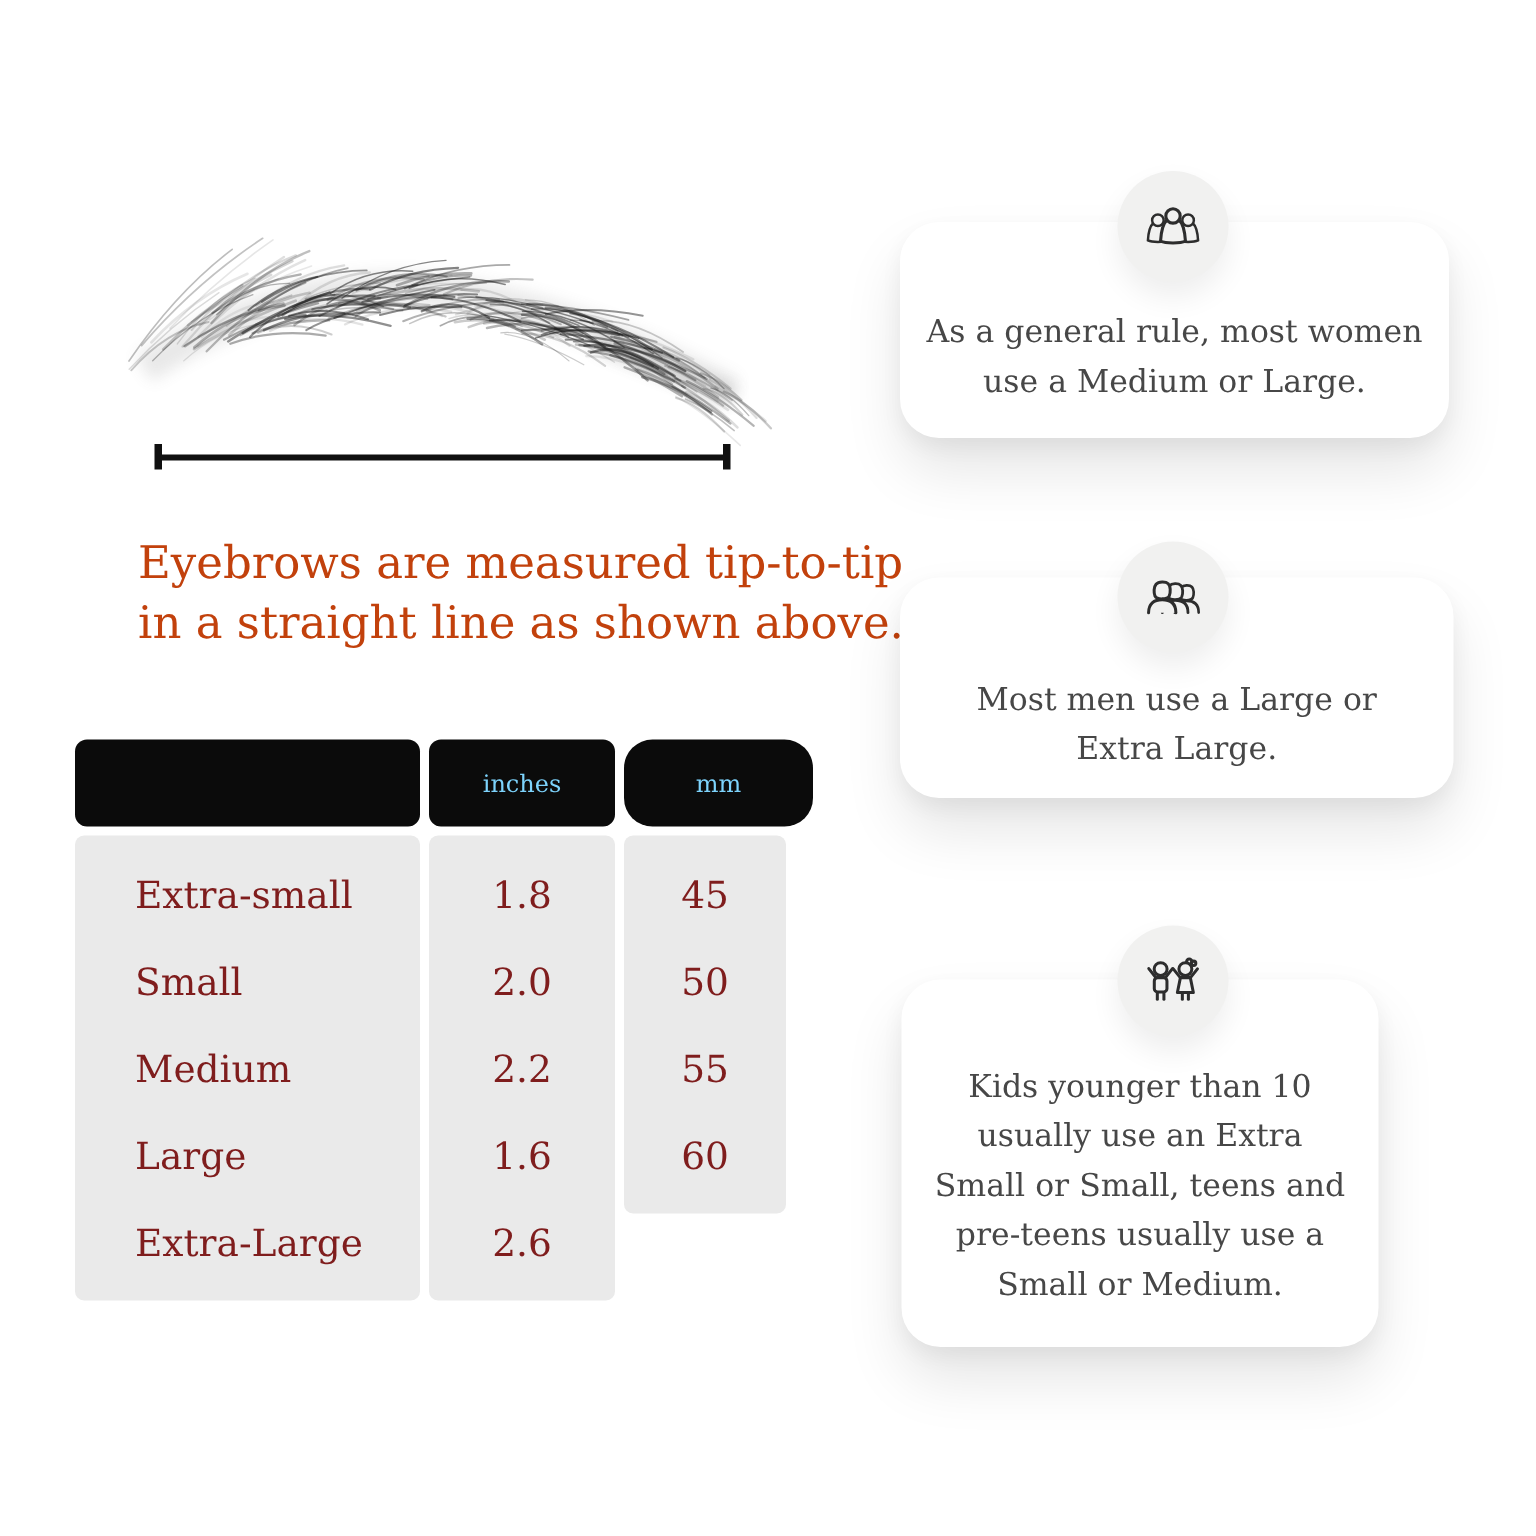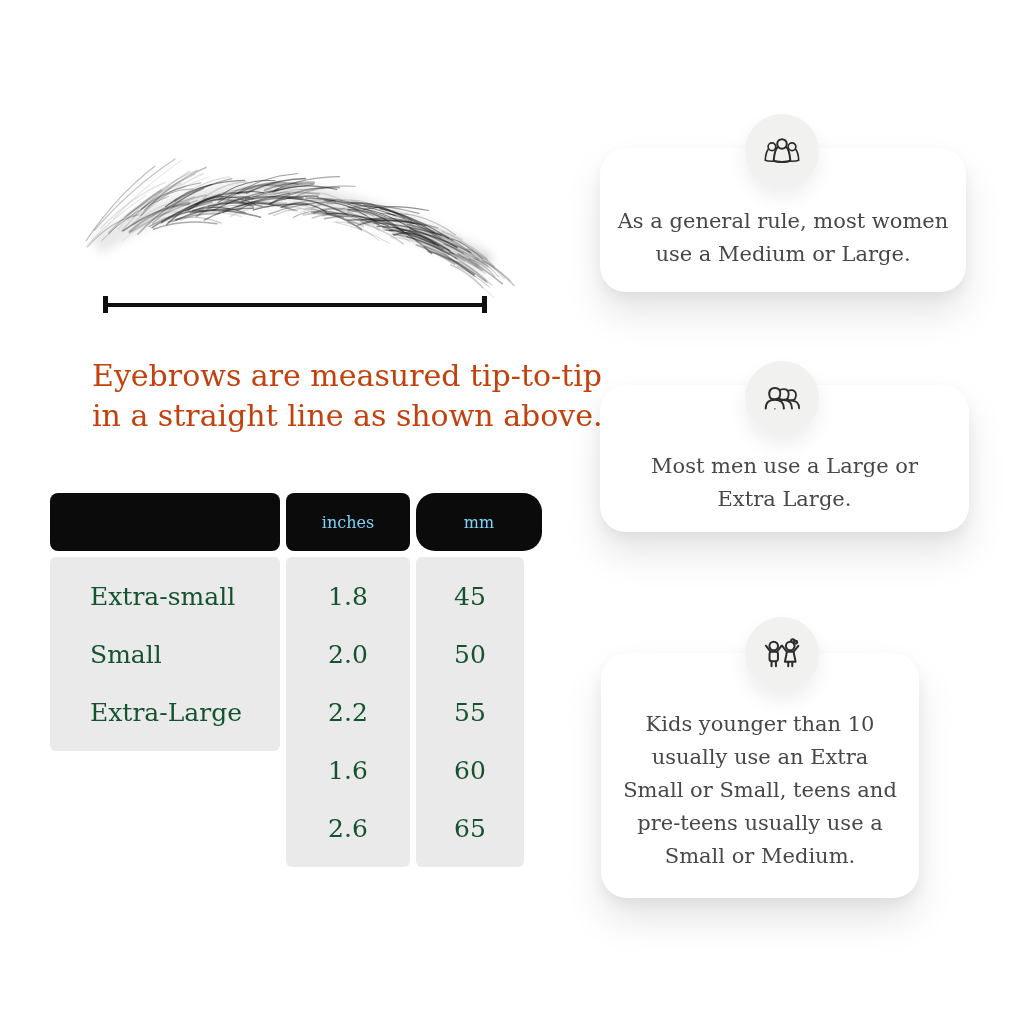--- a/index.html
+++ b/index.html
@@ -20,21 +20,21 @@
   
   .th{position:absolute;height:58px;background:#0b0b0b;color:#7dd3fc;border-radius:8px;
       display:flex;align-items:center;justify-content:center;font-size:16px;}
   .th.c1{left:50px;top:493px;width:230px;}
   .th.c2{left:286px;top:493px;width:124px;}
   .th.c3{left:416px;top:493px;width:126px;border-radius:19px;}
   .col{position:absolute;top:557px;background:#eaeaea;border-radius:6px;padding:10px 0;}
   .col.c1{left:50px;width:230px;}
   .col.c2{left:286px;width:124px;}
   .col.c3{left:416px;width:108px;}
-  .cell{height:58px;display:flex;align-items:center;justify-content:center;font-size:25px;color:#14532d;}
+  .cell{height:58px;display:flex;align-items:center;justify-content:center;font-size:25px;color:#7f1d1d;}
   .col.c1 .cell{justify-content:flex-start;padding-left:40px;}
   
   .card{position:absolute;background:#ffffff;border-radius:26px;
         box-shadow:0 22px 38px rgba(0,0,0,0.10),0 6px 14px rgba(0,0,0,0.05);
         display:flex;align-items:center;justify-content:center;}
   .card p{margin:0;text-align:center;font-size:21px;line-height:33px;color:#474747;}
   .card.k1{left:600px;top:148px;width:366px;height:144px;}
   .card.k2{left:600px;top:385px;width:369px;height:147px;}
   .card.k3{left:601px;top:653px;width:318px;height:245px;}
   .card.k1 p{margin-top:36px;}
@@ -265,35 +265,36 @@
 in a straight line as shown above.</p>
 
   <div>
     <div class="th c1"></div>
     <div class="th c2">inches</div>
     <div class="th c3">mm</div>
 
     <div class="col c1">
       <div class="cell">Extra-small</div>
       <div class="cell">Small</div>
+      <div class="cell">Medium</div>
+      <div class="cell">Large</div>
       <div class="cell">Extra-Large</div>
     </div>
     <div class="col c2">
       <div class="cell">1.8</div>
       <div class="cell">2.0</div>
       <div class="cell">2.2</div>
       <div class="cell">1.6</div>
       <div class="cell">2.6</div>
     </div>
     <div class="col c3">
       <div class="cell">45</div>
       <div class="cell">50</div>
       <div class="cell">55</div>
       <div class="cell">60</div>
-      <div class="cell">65</div>
     </div>
   </div>
 
   <section class="card k1">
     <p class="pre">As a general rule, most women
 use a Medium or Large.</p>
   </section>
   <section class="card k2">
     <p class="pre">Most men use a Large or
 Extra Large.</p>

